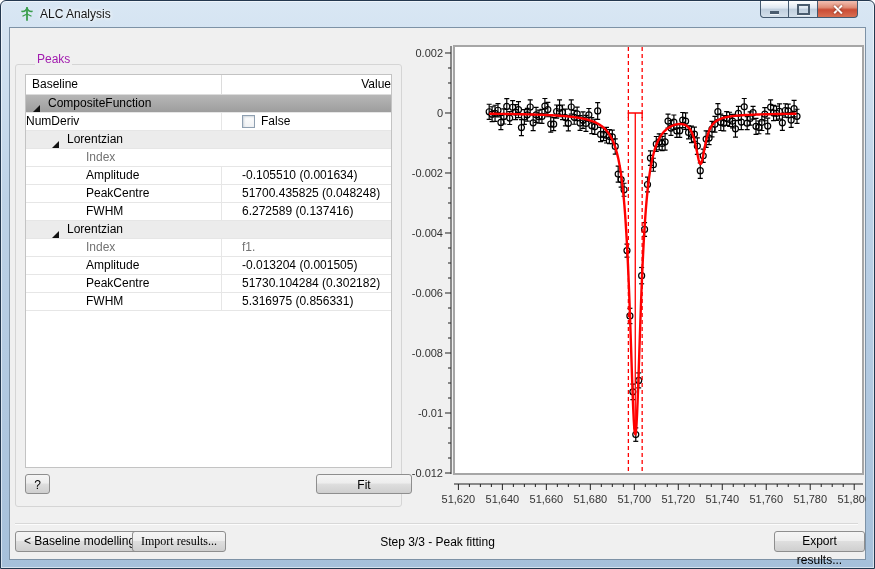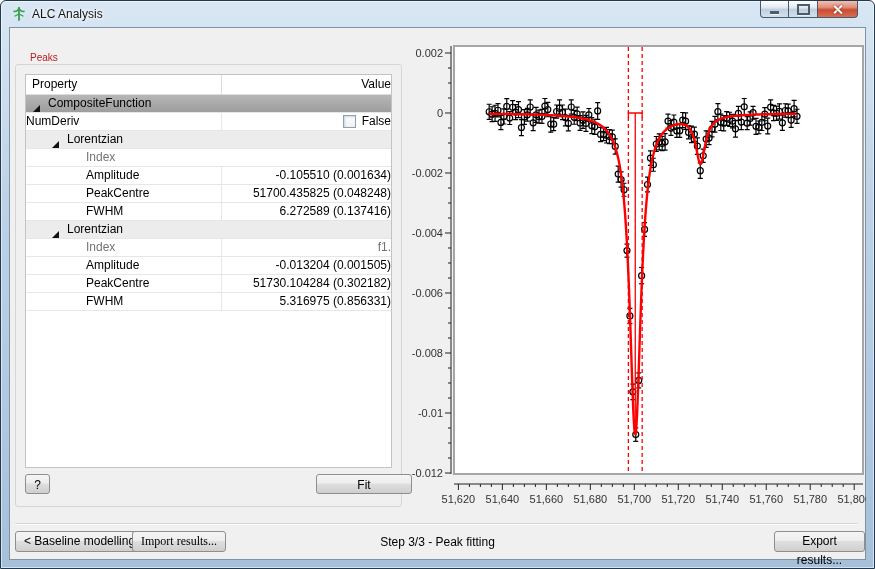--- a/index.html
+++ b/index.html
@@ -1,47 +1,47 @@
 <!DOCTYPE html>
 <html><head>
 <meta charset="utf-8">
 <style>
   html,body{margin:0;padding:0;background:#fff;font-family:"Liberation Sans",sans-serif;}
   .window{position:relative;width:875px;height:569px;box-sizing:border-box;
     background:linear-gradient(180deg,#d9e7f4 0%,#bdd2e7 35%,#a6c0da 100%);
     border:1px solid #24384f;border-radius:6px 6px 0 0;
     box-shadow:inset 0 0 0 1px rgba(255,255,255,.55);overflow:hidden;}
-  .titlebar{position:absolute;top:0;left:0;right:0;height:26px;}
+  .titlebar{position:absolute;top:0;left:8px;right:0;height:26px;}
   .title-icon{position:absolute;left:10px;top:5px;width:16px;height:16px;}
   .title-text{position:absolute;left:31px;top:6px;font-size:12px;color:#151515;text-shadow:0 0 4px #fff,0 0 4px #fff;}
   .win-buttons{position:absolute;top:0;right:16px;display:flex;}
   .win-btn{height:17px;box-sizing:border-box;border:1px solid #44596f;border-top:none;
     background:linear-gradient(#ffffff,#dde7f1 45%,#bfcedd 50%,#d4e0eb);display:flex;align-items:center;justify-content:center;}
   .win-btn.minb{width:29px;border-radius:0 0 0 4px;}
   .win-btn.maxb{width:28px;border-left:none;border-right:none;}
   .win-btn.closeb{width:41px;border-radius:0 0 4px 0;
     background:linear-gradient(#f2bfb2,#e08d77 40%,#ca4c35 55%,#d96f52);}
   .glyph-min{width:9px;height:3px;background:#4a5c6e;box-shadow:0 1px 0 rgba(255,255,255,.7);margin-top:6px;}
   .glyph-max{width:9px;height:7px;border:2px solid #4a5c6e;box-shadow:0 1px 0 rgba(255,255,255,.6);}
   .glyph-close{position:relative;width:11px;height:11px;}
   .glyph-close::before,.glyph-close::after{content:"";position:absolute;left:4.5px;top:0;width:2.4px;height:11px;background:#fff;box-shadow:0 0 2px #6e1d0e;}
   .glyph-close::before{transform:rotate(45deg);}
   .glyph-close::after{transform:rotate(-45deg);}
   .client{position:absolute;left:8px;right:8px;top:26px;bottom:8px;background:#f0f0f0;border:1px solid #7d92a6;}
   
-  .groupbox-label{position:absolute;left:18px;top:24px;font-size:10px;color:#b91c1c;background:#f0f0f0;padding:0 2px;z-index:2;}
+  .groupbox-label{position:absolute;left:25px;top:24px;font-size:12px;color:#a21caf;background:#f0f0f0;padding:0 2px;z-index:2;}
   .groupbox{position:absolute;left:5px;top:36px;width:385px;height:441px;border:1px solid #d5d5d5;border-radius:3px;background:#f0f0f0;}
   
   .prop-table{position:absolute;left:15px;top:46px;width:367px;height:394px;box-sizing:border-box;background:#fff;border:1px solid #c3c3c3;overflow:hidden;font-size:12px;}
   .ptable-header{display:grid;grid-template-columns:195px 1fr;height:19px;border-bottom:1px solid #dcdcdc;background:#fff;}
   .ptable-header .cell{line-height:19px;padding-left:6px;color:#000;}
   .ptable-header .cell.c2{border-left:1px solid #dcdcdc;text-align:right;}
   .prow{display:grid;grid-template-columns:195px 1fr;height:17px;line-height:17px;border-bottom:1px solid #e6e6e6;background:#fff;}
   .prow .pname{display:flex;align-items:flex-end;white-space:nowrap;overflow:hidden;}
-  .prow .pval{border-left:1px solid #e6e6e6;padding-left:20px;white-space:nowrap;display:flex;align-items:center;justify-content:flex-end;}
+  .prow .pval{border-left:1px solid #e6e6e6;padding-left:20px;white-space:nowrap;display:flex;align-items:center;}
   .prow.group{display:block;background:#ececec;}
   .prow.gsel{display:block;background:linear-gradient(#b7b7b7,#9d9d9d);}
   .prow.ro .pname,.prow.ro .pval{color:#737373;}
   .expander{width:0;height:0;border-left:7px solid transparent;border-bottom:7px solid #111;flex:0 0 auto;}
   .checkbox{display:inline-block;width:13px;height:13px;box-sizing:border-box;border:1px solid #8fa0b1;background:linear-gradient(#fdfdfd,#f0f2f4);box-shadow:inset 1px 1px 2px rgba(120,140,160,.35);margin-right:6px;flex:0 0 auto;}
   
   .btn7{box-sizing:border-box;font-size:12px;color:#000;text-align:center;
     background:linear-gradient(#f5f5f5,#ededed 45%,#dedede 50%,#cfcfcf);
     border:1px solid #8e8e8e;border-radius:3px;cursor:default;}
   .help-btn{position:absolute;left:15px;top:446px;width:25px;height:20px;line-height:18px;}
@@ -80,21 +80,21 @@
     </div>
   </div>
 
   <div class="client">
 
     <span class="groupbox-label">Peaks</span>
     <div class="groupbox"></div>
 
     <div class="prop-table">
       <div class="ptable-header">
-        <div class="cell c1">Property</div>
+        <div class="cell c1">Baseline</div>
         <div class="cell c2">Value</div>
       </div>
       <div id="prop-rows">
           <div class="prow gsel">
             <div class="pname">
               <span class="expander" style="margin-left: 7px;"></span>
               <span style="margin-left: 8px;">CompositeFunction</span>
             </div>
           </div>
           <div class="prow">

